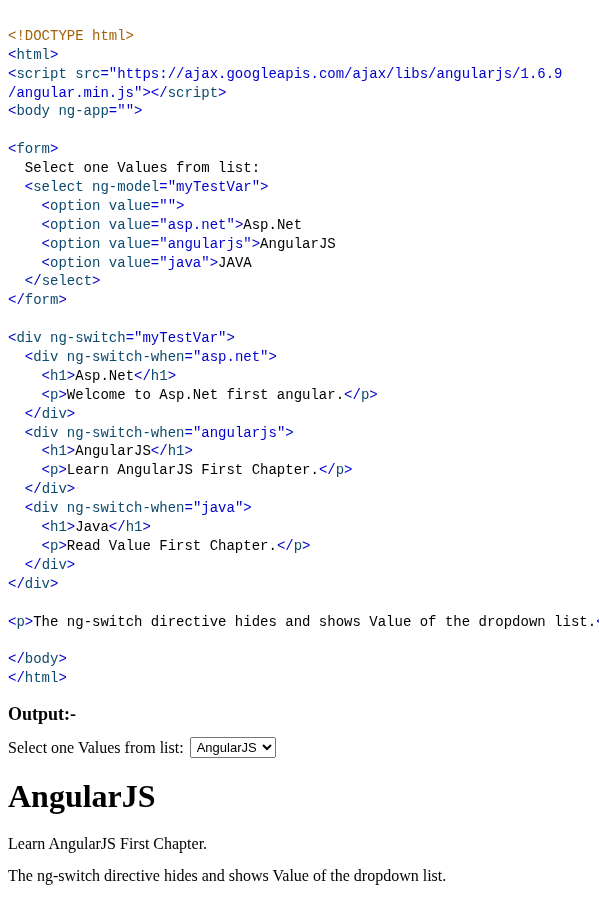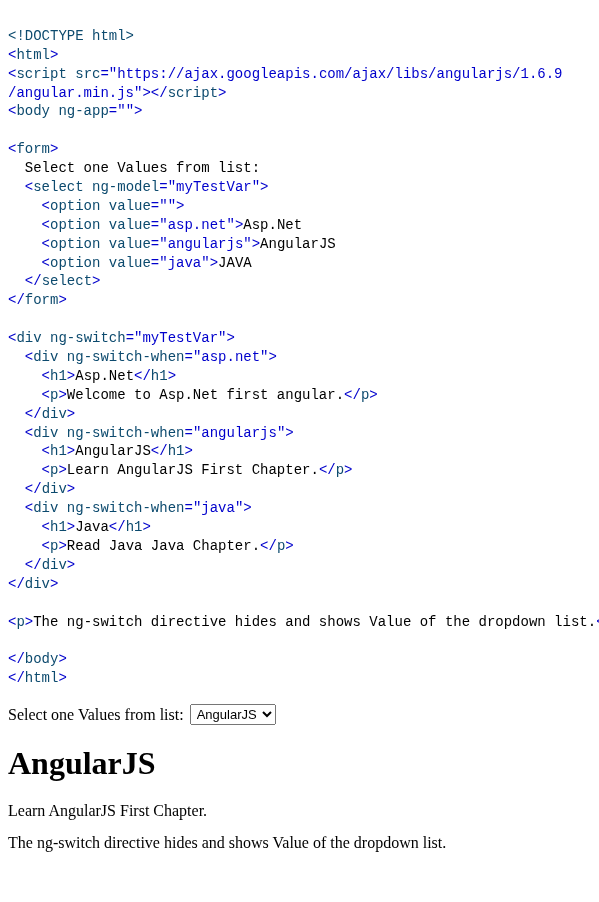--- a/index.html
+++ b/index.html
@@ -10,21 +10,21 @@
     font-size: 14px;
     width: 599px;
     background: #fff;
     color: #000;
   }
   .code-block {
     white-space: pre;
     font-family: "Courier New", monospace;
     line-height: 1.35;
   }
-  .gray { color: #0c4a6e; }
+  .gray { color: #a16207; }
   .red { color: #0c4a6e; }
   .blue { color: #0000cc; }
   .black { color: #000; }
 
   .output-section {
     font-family: "Times New Roman", Times, serif;
     font-size: 16px;
     margin-top: 16px;
   }
   .output-label {
@@ -80,31 +80,32 @@
 <span>  </span><span class="blue">&lt;</span><span class="red">div</span><span class="red"> ng-switch-when</span><span class="blue">=</span><span class="blue">"asp.net"</span><span class="blue">&gt;</span>
 <span>    </span><span class="blue">&lt;</span><span class="red">h1</span><span class="blue">&gt;</span><span class="black">Asp.Net</span><span class="blue">&lt;/</span><span class="red">h1</span><span class="blue">&gt;</span>
 <span>    </span><span class="blue">&lt;</span><span class="red">p</span><span class="blue">&gt;</span><span class="black">Welcome to Asp.Net first angular.</span><span class="blue">&lt;/</span><span class="red">p</span><span class="blue">&gt;</span>
 <span>  </span><span class="blue">&lt;/</span><span class="red">div</span><span class="blue">&gt;</span>
 <span>  </span><span class="blue">&lt;</span><span class="red">div</span><span class="red"> ng-switch-when</span><span class="blue">=</span><span class="blue">"angularjs"</span><span class="blue">&gt;</span>
 <span>    </span><span class="blue">&lt;</span><span class="red">h1</span><span class="blue">&gt;</span><span class="black">AngularJS</span><span class="blue">&lt;/</span><span class="red">h1</span><span class="blue">&gt;</span>
 <span>    </span><span class="blue">&lt;</span><span class="red">p</span><span class="blue">&gt;</span><span class="black">Learn AngularJS First Chapter.</span><span class="blue">&lt;/</span><span class="red">p</span><span class="blue">&gt;</span>
 <span>  </span><span class="blue">&lt;/</span><span class="red">div</span><span class="blue">&gt;</span>
 <span>  </span><span class="blue">&lt;</span><span class="red">div</span><span class="red"> ng-switch-when</span><span class="blue">=</span><span class="blue">"java"</span><span class="blue">&gt;</span>
 <span>    </span><span class="blue">&lt;</span><span class="red">h1</span><span class="blue">&gt;</span><span class="black">Java</span><span class="blue">&lt;/</span><span class="red">h1</span><span class="blue">&gt;</span>
-<span>    </span><span class="blue">&lt;</span><span class="red">p</span><span class="blue">&gt;</span><span class="black">Read Java Java Chapter.</span><span class="blue">&lt;/</span><span class="red">p</span><span class="blue">&gt;</span>
+<span>    </span><span class="blue">&lt;</span><span class="red">p</span><span class="blue">&gt;</span><span class="black">Read Value First Chapter.</span><span class="blue">&lt;/</span><span class="red">p</span><span class="blue">&gt;</span>
 <span>  </span><span class="blue">&lt;/</span><span class="red">div</span><span class="blue">&gt;</span>
 <span class="blue">&lt;/</span><span class="red">div</span><span class="blue">&gt;</span>
 
 <span class="blue">&lt;</span><span class="red">p</span><span class="blue">&gt;</span><span class="black">The ng-switch directive hides and shows Value of the dropdown list.</span><span class="blue">&lt;/</span>
 
 <span class="blue">&lt;/</span><span class="red">body</span><span class="blue">&gt;</span>
 <span class="blue">&lt;/</span><span class="red">html</span><span class="blue">&gt;</span>
 </div>
 
 <div class="output-section">
+  <div class="output-label">Output:-</div>
   <div class="output-row">
     <span>Select one Values from list:</span>
     <select id="dropdown"><option></option><option>Asp.Net</option><option selected="">AngularJS</option><option>JAVA</option></select>
   </div>
   <div class="output-heading">AngularJS</div>
   <div class="output-para">Learn AngularJS First Chapter.</div>
   <div class="output-para">The ng-switch directive hides and shows Value of the dropdown list.</div>
 </div>
 
 </body></html>

